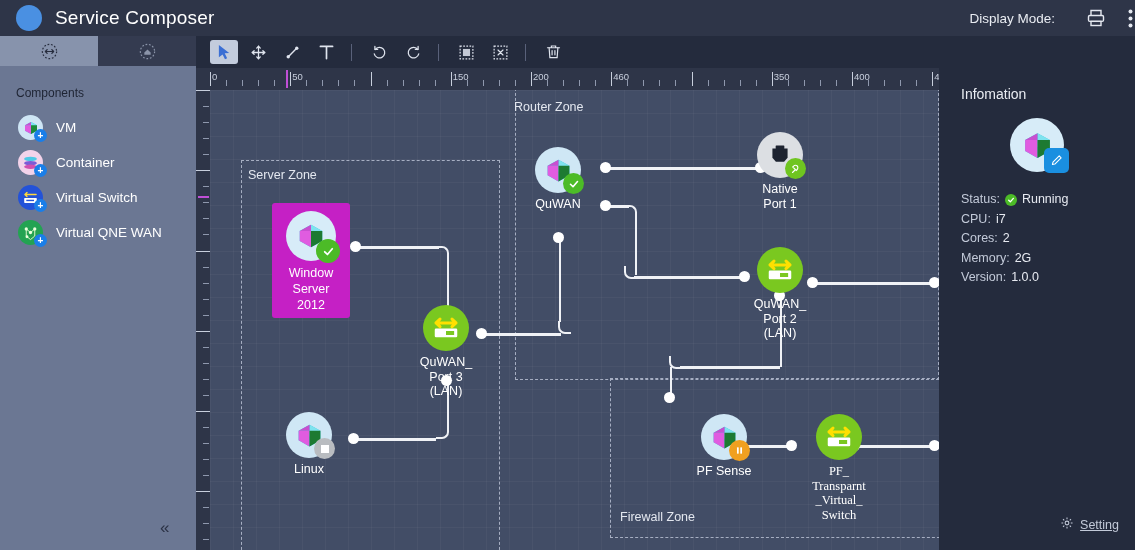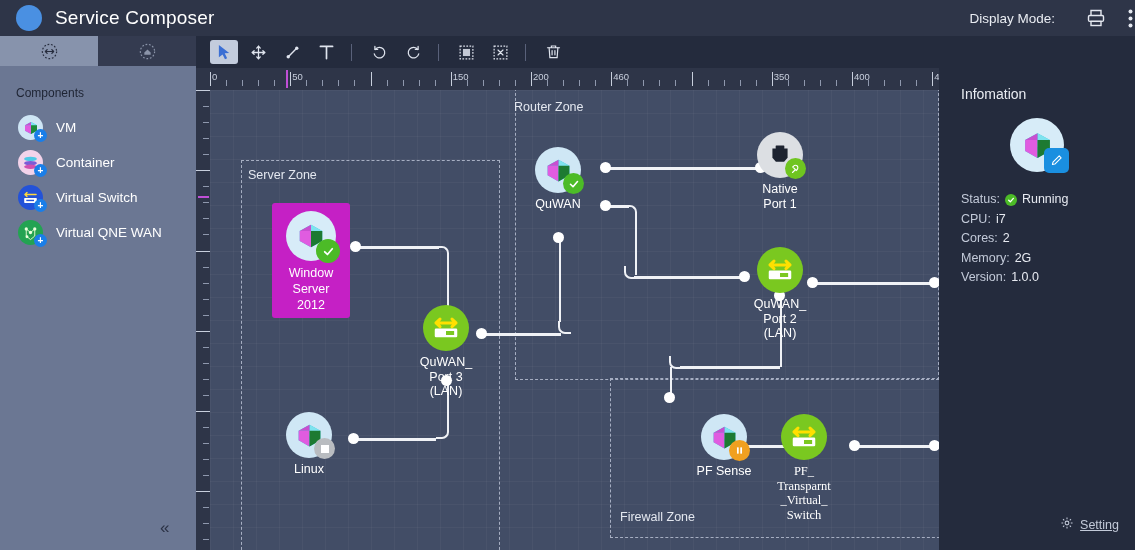--- a/index.html
+++ b/index.html
@@ -653,21 +653,21 @@
         <span class="badge b-pause">
           <svg width="11" height="11" viewBox="0 0 24 24" fill="#ffffff">
               <rect x="6.5" y="5" width="3.8" height="14" rx="1"></rect>
               <rect x="13.7" y="5" width="3.8" height="14" rx="1"></rect>
             </svg>
         </span>
       </div>
       <div class="node-lab">PF Sense</div>
     </div>
 
-    <div class="node" style="left:571px; top:324px;font-family:Liberation Serif, serif;">
+    <div class="node" style="left:606px; top:324px;font-family:Liberation Serif, serif;">
       <div class="node-ico" style="background:#7ac820;">
         <svg width="30" height="25" viewBox="0 0 24 20">
           <path d="M4 5.5h16M4 5.5l3.2-3M4 5.5l3.2 3M20 5.5l-3.2-3M20 5.5l-3.2 3" stroke="#ffe000" stroke-width="2.4" fill="none" stroke-linecap="round" stroke-linejoin="round"></path>
           <rect x="3" y="10" width="18" height="7" rx="1" fill="#ffffff"></rect>
           <rect x="12" y="12" width="6.5" height="3.2" fill="#7ac820"></rect>
         </svg>
       </div>
       <div class="node-lab">PF_<br>Transparnt<br>_Virtual_<br>Switch</div>
     </div>
 

